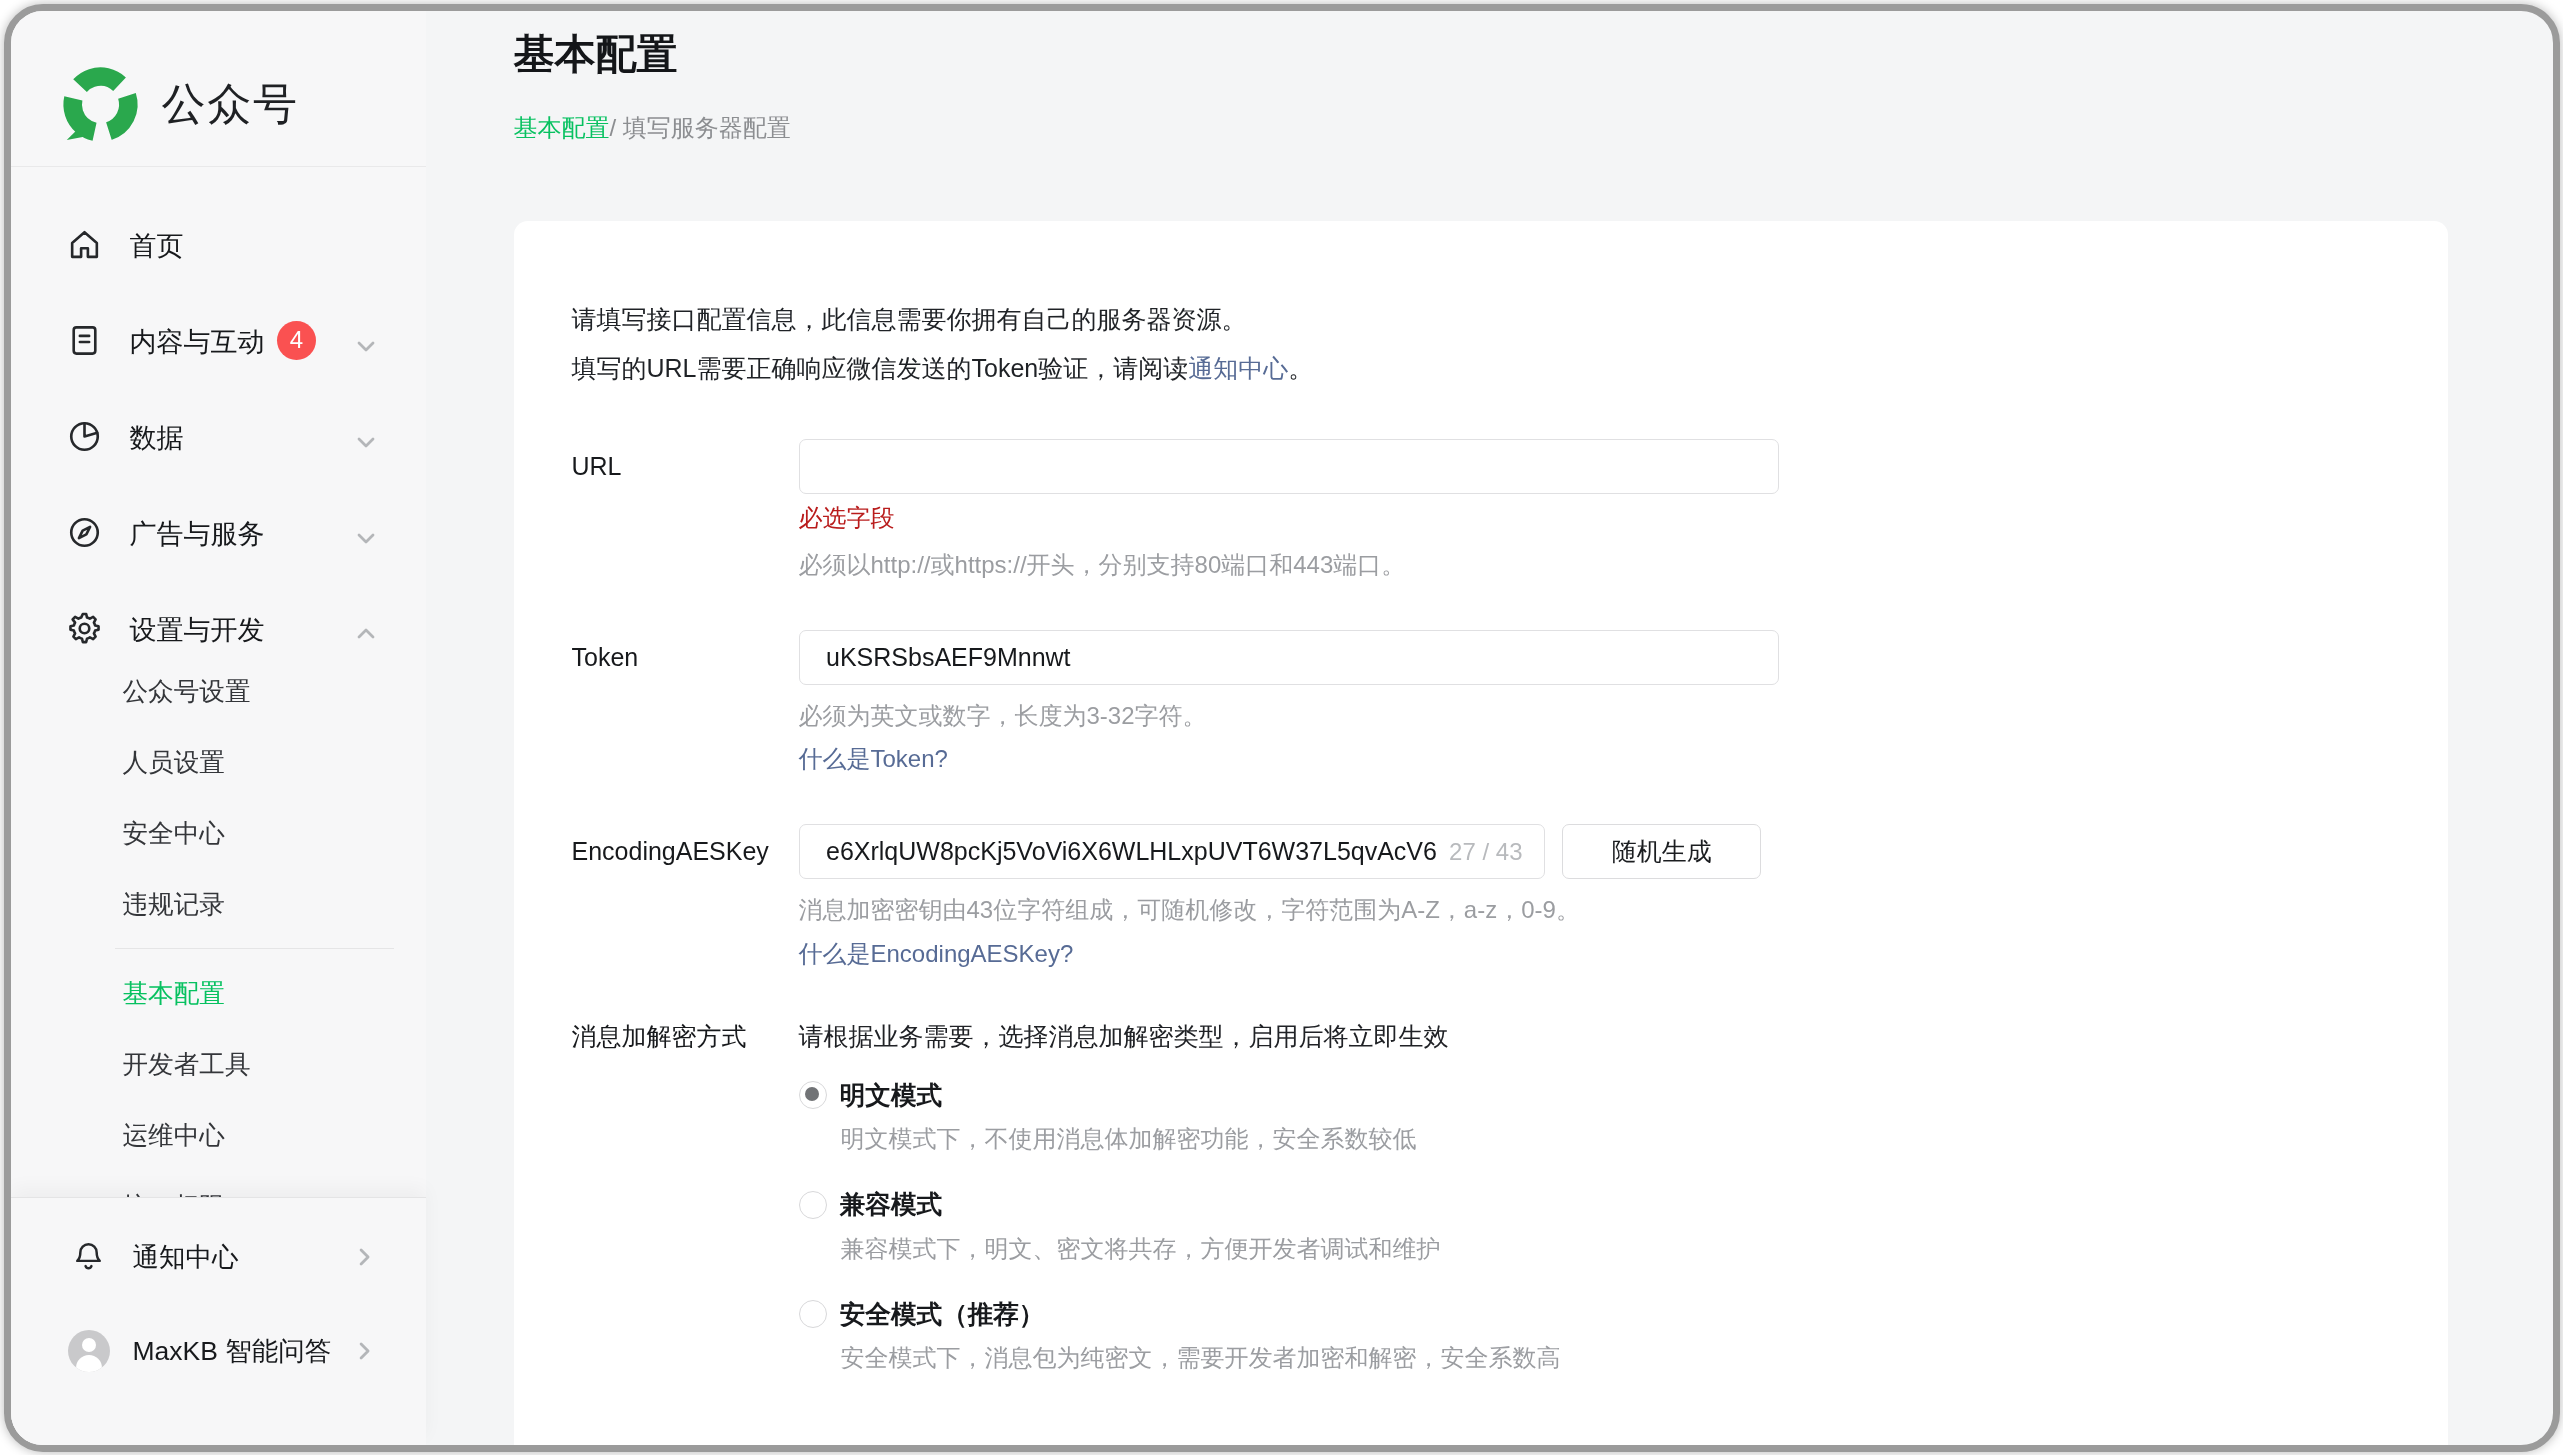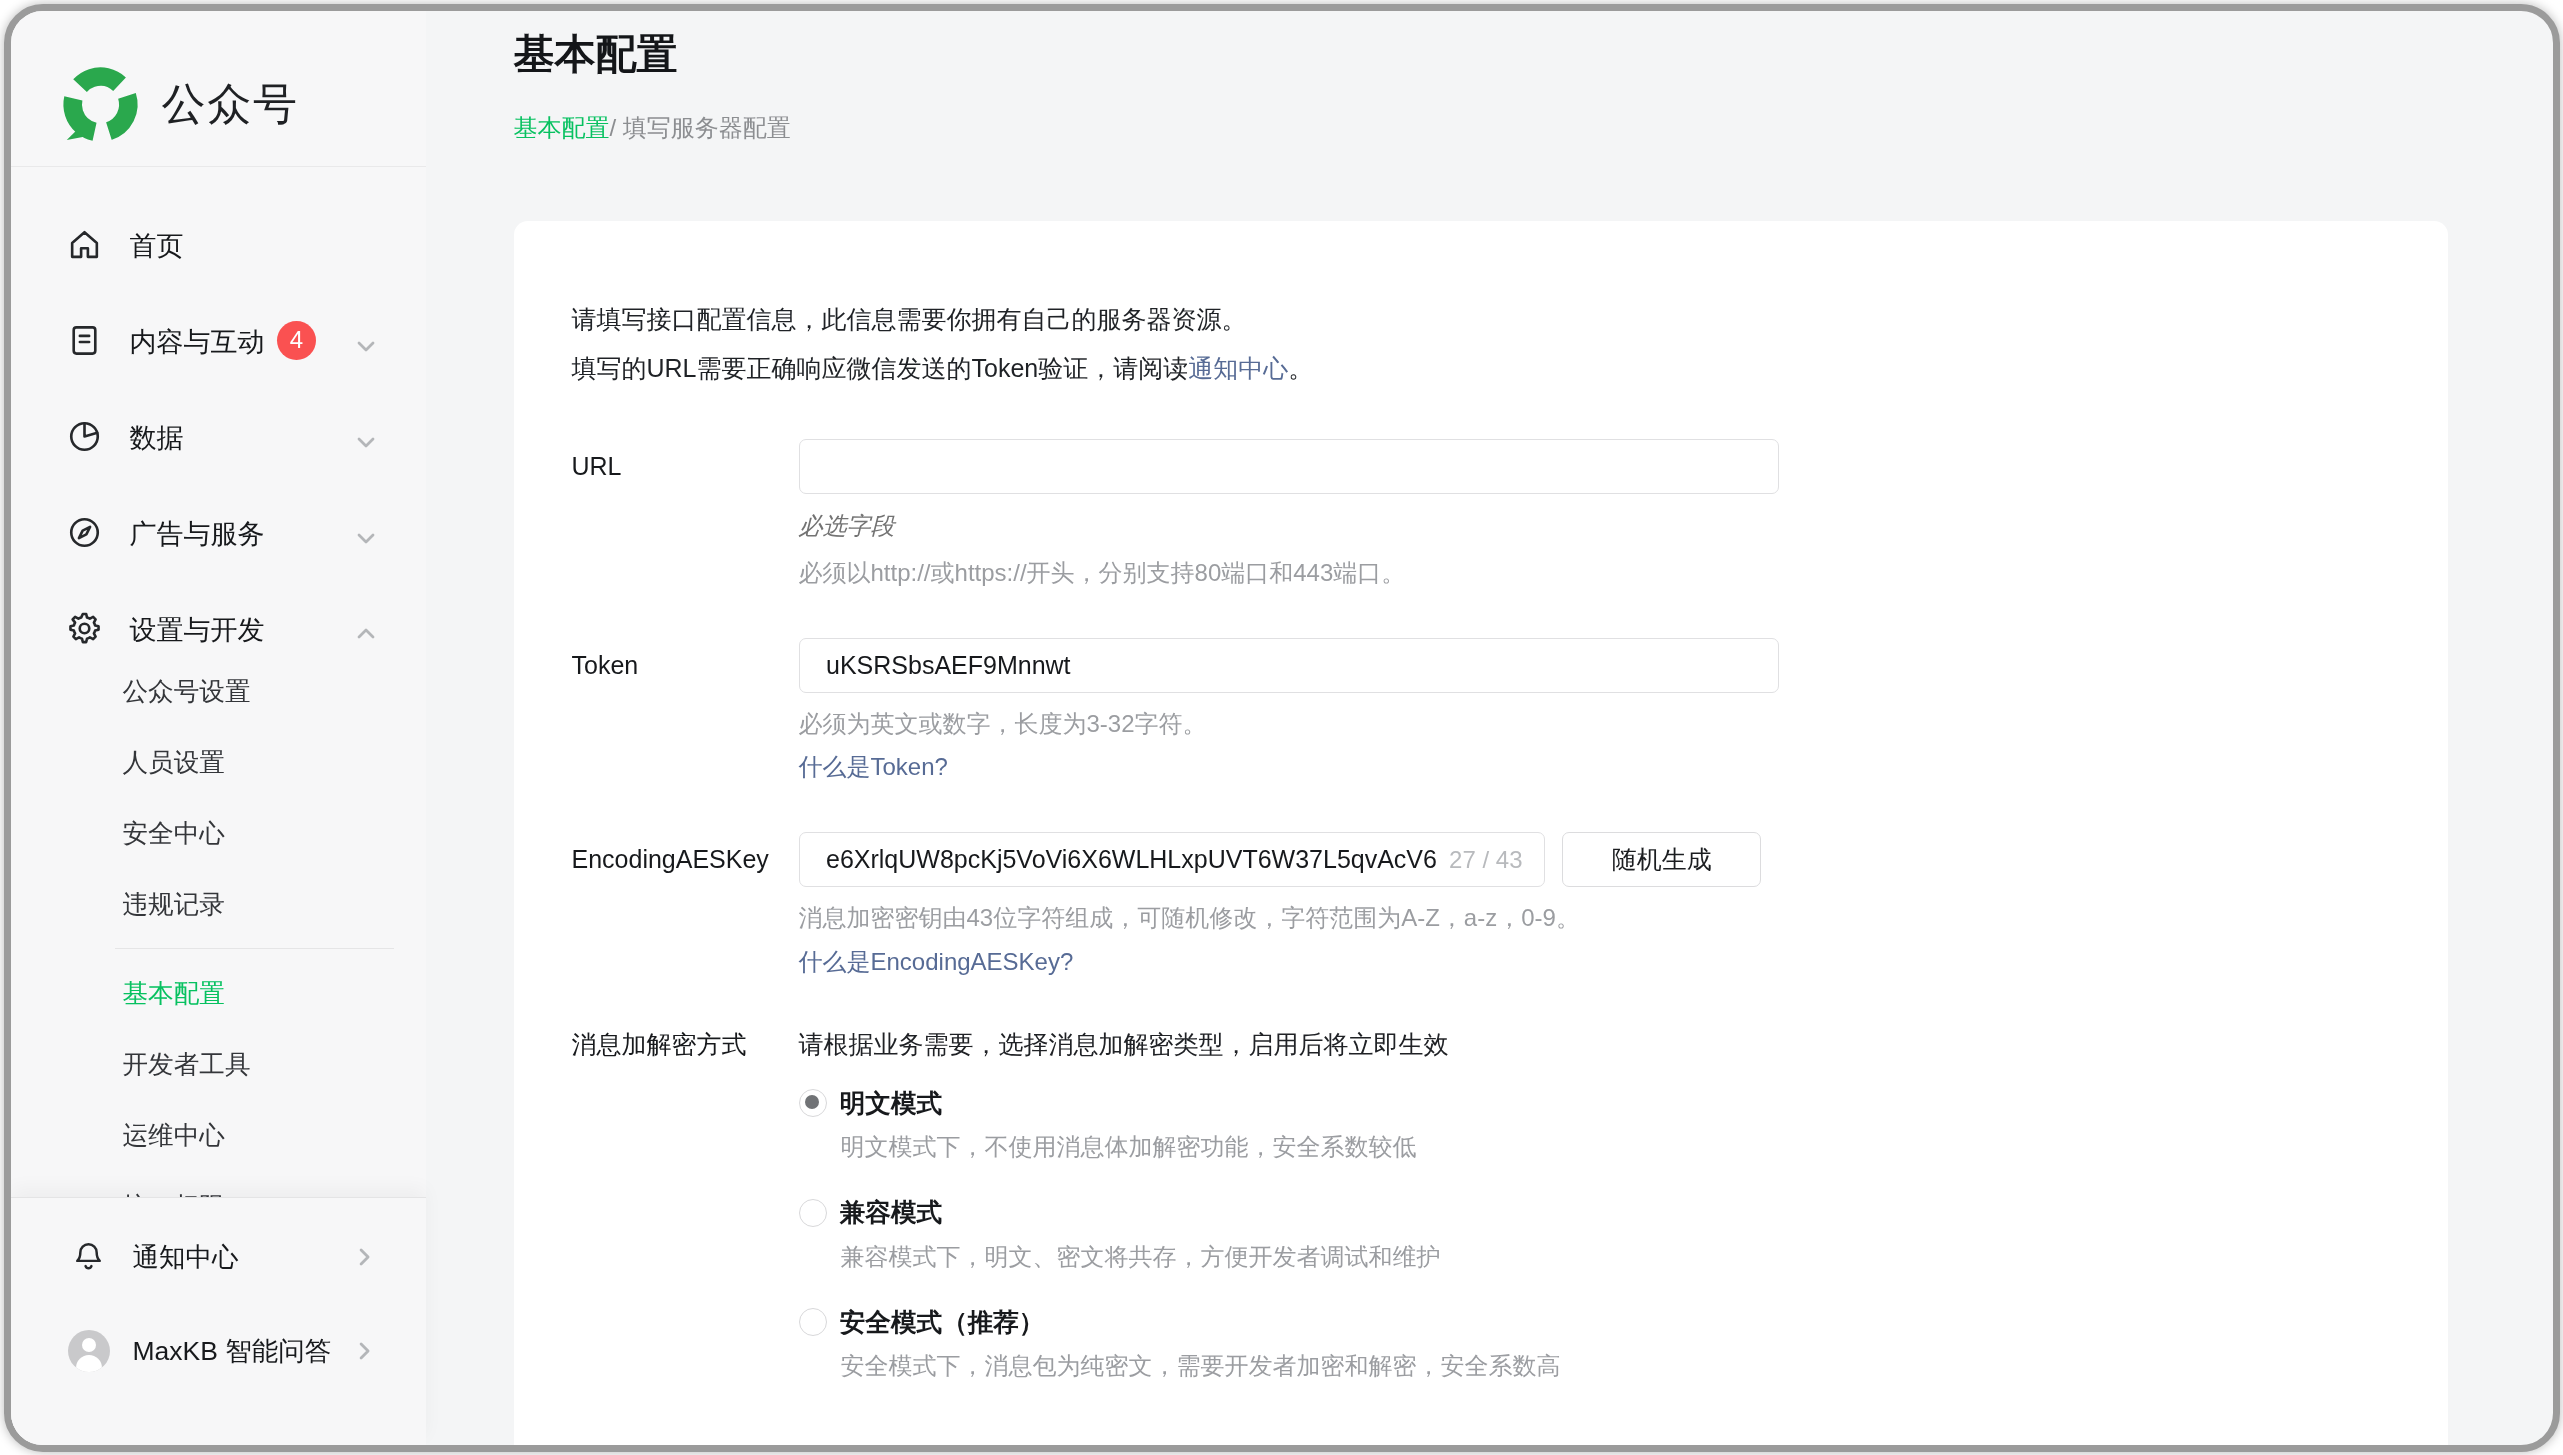--- a/index.html
+++ b/index.html
@@ -63,21 +63,21 @@
   .row + .row { margin-top:49px; }
   .row-label { flex:0 0 227px; font-size:25px; color:#17191c; line-height:55px; }
   .field-col { flex:1; }
 
   .input { width:980px; height:55px; border:0.9px solid #e0e0e2; border-radius:7px; background:#fff;
     display:flex; align-items:center; padding:0 21px 0 26.5px; font-size:25px; color:#17191c; }
   .input .val { flex:1; white-space:nowrap; overflow:hidden; }
   .input .counter { flex:0 0 auto; color:#b8babd; font-size:24px; padding-left:3.5px; }
   .input.aes { width:746px; }
 
-  .error-text { margin-top:16px; font-size:24px; color:#737373;font-style:italic; }
+  .error-text { margin-top:8px; font-size:24px; color:#b91c1c; }
   .hint { margin-top:15px; font-size:24px; color:#9b9da1; }
   .help-link { margin-top:11.5px; font-size:24px; color:#576b95; cursor:pointer; }
 
   .aes-line { display:flex; align-items:center; }
   .gen-btn { width:199px; height:55px; margin-left:17.7px; border:0.9px solid #dcdcde; border-radius:7px;
     background:#fff; font-size:25px; color:#1b1d20; display:flex; align-items:center; justify-content:center; cursor:pointer; }
 
   .mode-row { margin-top:62px; }
   .mode-row .row-label { line-height:35px; }
   .mode-desc { font-size:25px; color:#202226; line-height:35px; }

